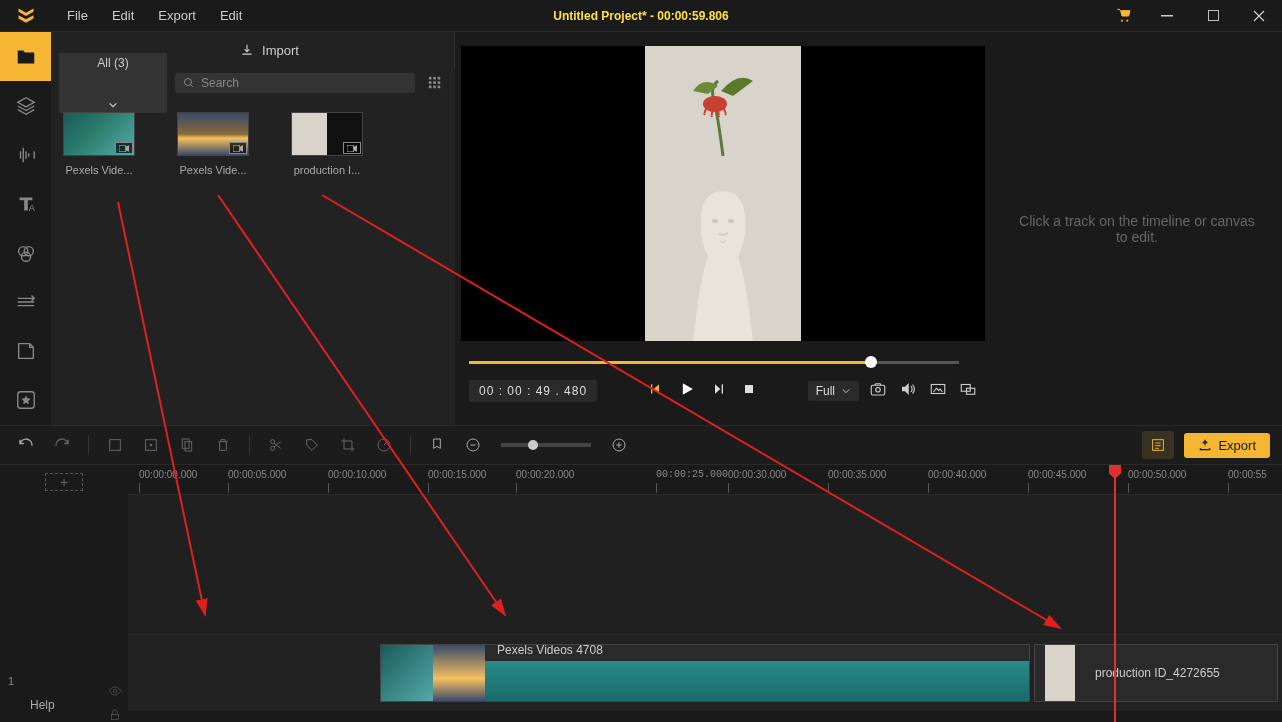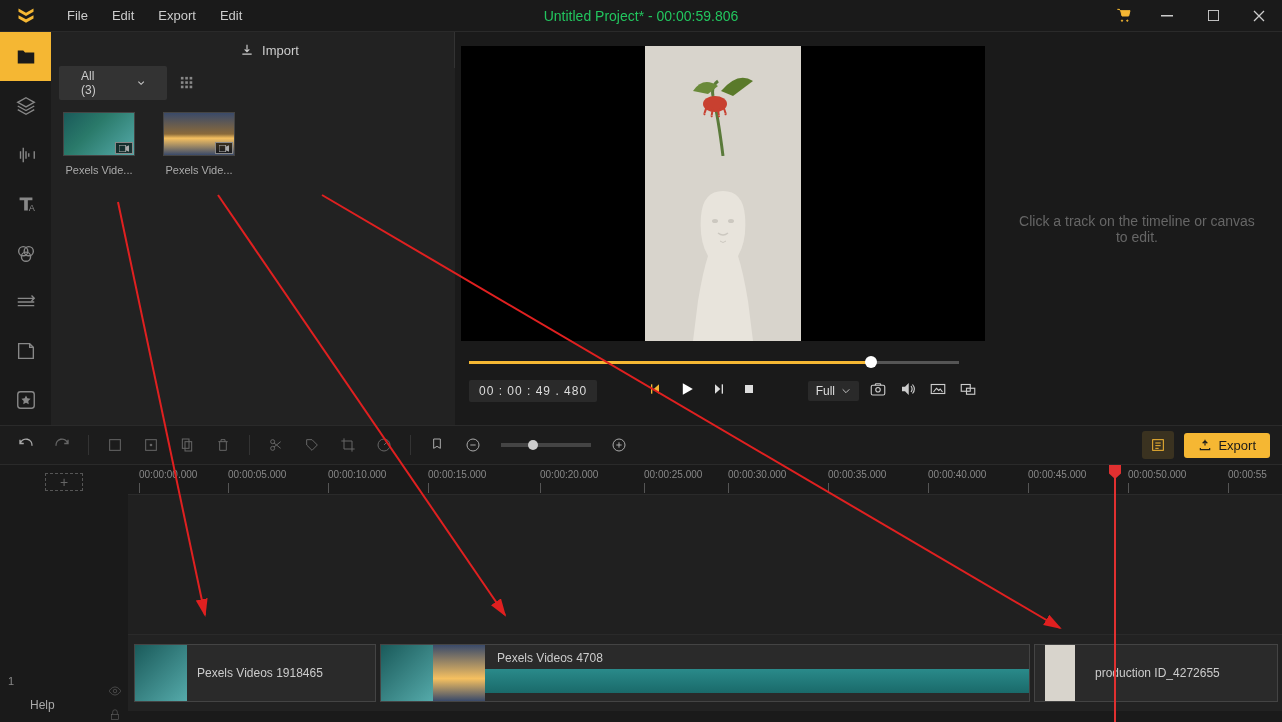--- a/index.html
+++ b/index.html
@@ -4,44 +4,44 @@
 <style>
 * { margin: 0; padding: 0; box-sizing: border-box; font-family: -apple-system, "Segoe UI", sans-serif; }
 body { background: #1a1a1a; color: #ccc; width: 1282px; height: 722px; overflow: hidden; position: relative; }
 
 
 .titlebar { height: 32px; background: #1a1a1a; display: flex; align-items: center; border-bottom: 1px solid #2a2a2a; }
 .logo { width: 51px; height: 32px; display: flex; align-items: center; justify-content: center; }
 .logo svg { width: 20px; height: 20px; }
 .menus { display: flex; gap: 4px; margin-left: 6px; }
 .menu-item { padding: 4px 10px; font-size: 13px; color: #ccc; cursor: pointer; }
-.title { position: absolute; left: 50%; transform: translateX(-50%); font-size: 14px; color: #22c55e; }
+.title { position: absolute; left: 50%; transform: translateX(-50%); font-size: 12px; color: #fde047; font-weight: bold; }
 .window-controls { margin-left: auto; display: flex; align-items: center; }
 .cart-icon { width: 40px; height: 32px; display: flex; align-items: center; justify-content: center; color: #f5b733; }
 .wbtn { width: 46px; height: 32px; display: flex; align-items: center; justify-content: center; color: #ccc; }
 
 
 .main { display: flex; height: 393px; }
 
 
 .sidebar { width: 51px; background: #1a1a1a; display: flex; flex-direction: column; }
 .sidebar-item { width: 51px; height: 51px; display: flex; align-items: center; justify-content: center; color: #888; }
 .sidebar-item.active { background: #f5b733; color: #1a1a1a; }
 .sidebar-item svg { width: 22px; height: 22px; }
 
 
 .media-panel { width: 404px; background: #222; display: flex; flex-direction: column; }
 .media-top { display: flex; height: 36px; }
 .import-btn, .record-btn { flex: 1; display: flex; align-items: center; justify-content: center; gap: 8px; font-size: 13px; color: #ccc; border-right: 1px solid #333; padding-left: 34px; }
 .record-btn { border-right: none; }
 .media-filter { display: flex; height: 30px; align-items: center; gap: 8px; padding: 0 8px; }
-.filter-dropdown { background: #333; padding: 3px 22px; font-size: 12px; color: #ccc; border-radius: 2px; display: flex; align-items: center; gap: 30px; width: 108px; justify-content: space-between; }
+.filter-dropdown { background: #333; padding: 3px 22px; font-size: 12px; color: #ccc; border-radius: 2px; display: flex; align-items: center; gap: 30px; width: 108px; justify-content: space-between; flex-direction: column; }
 .search-box { flex: 1; background: #333; padding: 3px 8px; font-size: 12px; color: #888; border-radius: 2px; display: flex; align-items: center; gap: 6px; }
 .grid-btn { width: 24px; height: 24px; display: flex; align-items: center; justify-content: center; color: #888; }
-.media-items { display: flex; gap: 24px; padding: 14px 10px; }
+.media-items { display: flex; gap: 38px; padding: 14px 10px; }
 .media-item { width: 76px; display: flex; flex-direction: column; align-items: center; gap: 8px; }
 .thumb { width: 72px; height: 44px; background: #000; position: relative; border: 1px solid #444; }
 .thumb-badge { position: absolute; bottom: 1px; right: 1px; width: 18px; height: 12px; background: rgba(0,0,0,0.7); border: 1px solid #888; display: flex; align-items: center; justify-content: center; }
 .thumb-label { font-size: 11px; color: #aaa; white-space: nowrap; overflow: hidden; text-overflow: ellipsis; width: 76px; text-align: center; }
 .t1 { background: linear-gradient(135deg, #1a5a5a 0%, #2a7a6a 40%, #5aa 100%); }
 .t2 { background: linear-gradient(180deg, #3a4a6a 0%, #8a6a3a 50%, #f5c060 60%, #3a4a6a 100%); }
 .t3 { display:flex; }
 .t3a { width: 36px; height: 42px; background: #d8d4cc; display: flex; align-items: flex-start; justify-content: center; }
 .t3b { width: 36px; height: 42px; background: #111; }
 
@@ -97,21 +97,21 @@
 .track-icons svg { width: 14px; height: 14px; color: #666; }
 
 .clip { position: absolute; height: 58px; top: 9px; background: #2a2a2a; border: 1px solid #444; display: flex; align-items: center; }
 .clip-thumb { width: 52px; height: 56px; background: #000; flex-shrink: 0; }
 .clip-label { font-size: 12px; color: #ccc; margin-left: 10px; white-space: nowrap; overflow: hidden; }
 .clip1 { left: 6px; width: 242px; }
 .clip1 .clip-thumb { background: linear-gradient(135deg, #1a5a5a, #5aa); }
 .clip2 { left: 252px; width: 650px; }
 .clip2 .clip-thumb.first { background: linear-gradient(135deg, #1a5a5a, #5aa); width: 52px; }
 .clip2 .clip-thumb.second { background: linear-gradient(180deg, #3a4a6a 0%, #f5c060 60%, #3a4a6a 100%); width: 52px; }
-.clip2-body { flex: 1; height: 24px; background: linear-gradient(180deg, #2a8a8a 0%, #1a6a6a 100%); margin-top: 16px; position: relative; }
+.clip2-body { flex: 1; height: 40px; background: linear-gradient(180deg, #2a8a8a 0%, #1a6a6a 100%); margin-top: 16px; position: relative; }
 .clip2-body .clip-label { position: absolute; top: -18px; left: 2px; }
 .clip3 { left: 906px; width: 244px; }
 .clip3 .clip-thumb { background: #d8d4cc; width: 30px; margin: 0 10px; }
 
 .playhead { position: absolute; top: 0; bottom: 0; width: 2px; background: #e03030; left: 986px; }
 .playhead::before { content: ''; position: absolute; top: 0; left: -5px; width: 12px; height: 14px; background: #e03030; clip-path: polygon(0 0, 100% 0, 100% 60%, 50% 100%, 0 60%); }
 
 
 .arrows { position: absolute; top: 0; left: 0; width: 1282px; height: 722px; pointer-events: none; z-index: 100; }
 </style>
@@ -212,20 +212,27 @@
           </svg>
         <span>Import</span>
       </div>
     </div>
     <div class="media-filter">
       <div class="filter-dropdown">
         <span>All (3)</span>
         <svg width="10" height="10" viewBox="0 0 12 12">
             <path d="M2 4l4 4 4-4" stroke="currentColor" fill="none" stroke-width="1.5"></path>
           </svg>
+      </div>
+      <div class="search-box">
+        <svg width="12" height="12" viewBox="0 0 24 24">
+            <circle cx="10" cy="10" r="7" fill="none" stroke="currentColor" stroke-width="2"></circle>
+            <path d="M15 15l5 5" stroke="currentColor" stroke-width="2"></path>
+          </svg>
+        <span>Search</span>
       </div>
       <div class="grid-btn">
         <svg width="14" height="14" viewBox="0 0 16 16">
             <rect x="1" y="1" width="3" height="3" fill="currentColor"></rect>
             <rect x="6" y="1" width="3" height="3" fill="currentColor"></rect>
             <rect x="11" y="1" width="3" height="3" fill="currentColor"></rect>
             <rect x="1" y="6" width="3" height="3" fill="currentColor"></rect>
             <rect x="6" y="6" width="3" height="3" fill="currentColor"></rect>
             <rect x="11" y="6" width="3" height="3" fill="currentColor"></rect>
             <rect x="1" y="11" width="3" height="3" fill="currentColor"></rect>
@@ -249,20 +256,33 @@
       <div class="media-item">
         <div class="thumb t2">
             <div class="thumb-badge">
               <svg width="10" height="7" viewBox="0 0 12 8">
                 <rect width="8" height="8" fill="none" stroke="#aaa" stroke-width="1"></rect>
                 <path d="M8 2l4-2v8l-4-2z" fill="#aaa"></path>
               </svg>
             </div>
           </div>
         <div class="thumb-label">Pexels Vide...</div>
+      </div>
+      <div class="media-item">
+        <div class="thumb t3">
+          <div class="t3a"></div>
+            <div class="t3b"></div>
+          <div class="thumb-badge">
+              <svg width="10" height="7" viewBox="0 0 12 8">
+                <rect width="8" height="8" fill="none" stroke="#aaa" stroke-width="1"></rect>
+                <path d="M8 2l4-2v8l-4-2z" fill="#aaa"></path>
+              </svg>
+            </div>
+        </div>
+        <div class="thumb-label">production I...</div>
       </div>
     </div>
   </div>
 
   <div class="preview-panel">
     <div class="preview-area">
       <div class="preview-img">
         <svg class="plant" viewBox="0 0 80 90">
             <path d="M40 90 Q35 50 30 30 Q28 20 35 15" stroke="#5a7a3a" stroke-width="3" fill="none"></path>
             <path d="M35 20 Q20 10 10 25 L25 28z" fill="#6a8a3a"></path>
@@ -451,36 +471,32 @@
         </div>
       </div>
     </div>
   </div>
   <div class="tl-tracks">
     <div class="ruler" id="ruler">
         <div class="ruler-tick" style="left: 0px; margin-left: 11px;">00:00:00.000</div>
         <div class="ruler-tick" style="left: 100px;">00:00:05.000</div>
         <div class="ruler-tick" style="left: 200px;">00:00:10.000</div>
         <div class="ruler-tick" style="left: 300px;">00:00:15.000</div>
-        <div class="ruler-tick" style="left: 412px;">00:00:20.000</div>
-        <div class="ruler-tick" style="left: 516px;">00:00:25.000</div>
+        <div class="ruler-tick" style="left: 388px;">00:00:20.000</div>
+        <div class="ruler-tick" style="left: 528px; font-family: Liberation Mono, monospace;">00:00:25.000</div>
         <div class="ruler-tick" style="left: 600px;">00:00:30.000</div>
         <div class="ruler-tick" style="left: 700px;">00:00:35.000</div>
         <div class="ruler-tick" style="left: 800px;">00:00:40.000</div>
         <div class="ruler-tick" style="left: 900px;">00:00:45.000</div>
         <div class="ruler-tick" style="left: 1000px;">00:00:50.000</div>
         <div class="ruler-tick" style="left: 1100px;">00:00:55</div>
       </div>
     <div class="track-area">
       <div class="empty-track"></div>
       <div class="video-track">
-        <div class="clip clip1">
-          <div class="clip-thumb"></div>
-          <div class="clip-label">Pexels Videos 1918465</div>
-        </div>
         <div class="clip clip2">
           <div class="clip-thumb first"></div>
           <div class="clip-thumb second"></div>
           <div class="clip2-body">
               <div class="clip-label">Pexels Videos 4708</div>
             </div>
         </div>
         <div class="clip clip3">
           <div class="clip-thumb"></div>
           <div class="clip-label">production ID_4272655</div>

